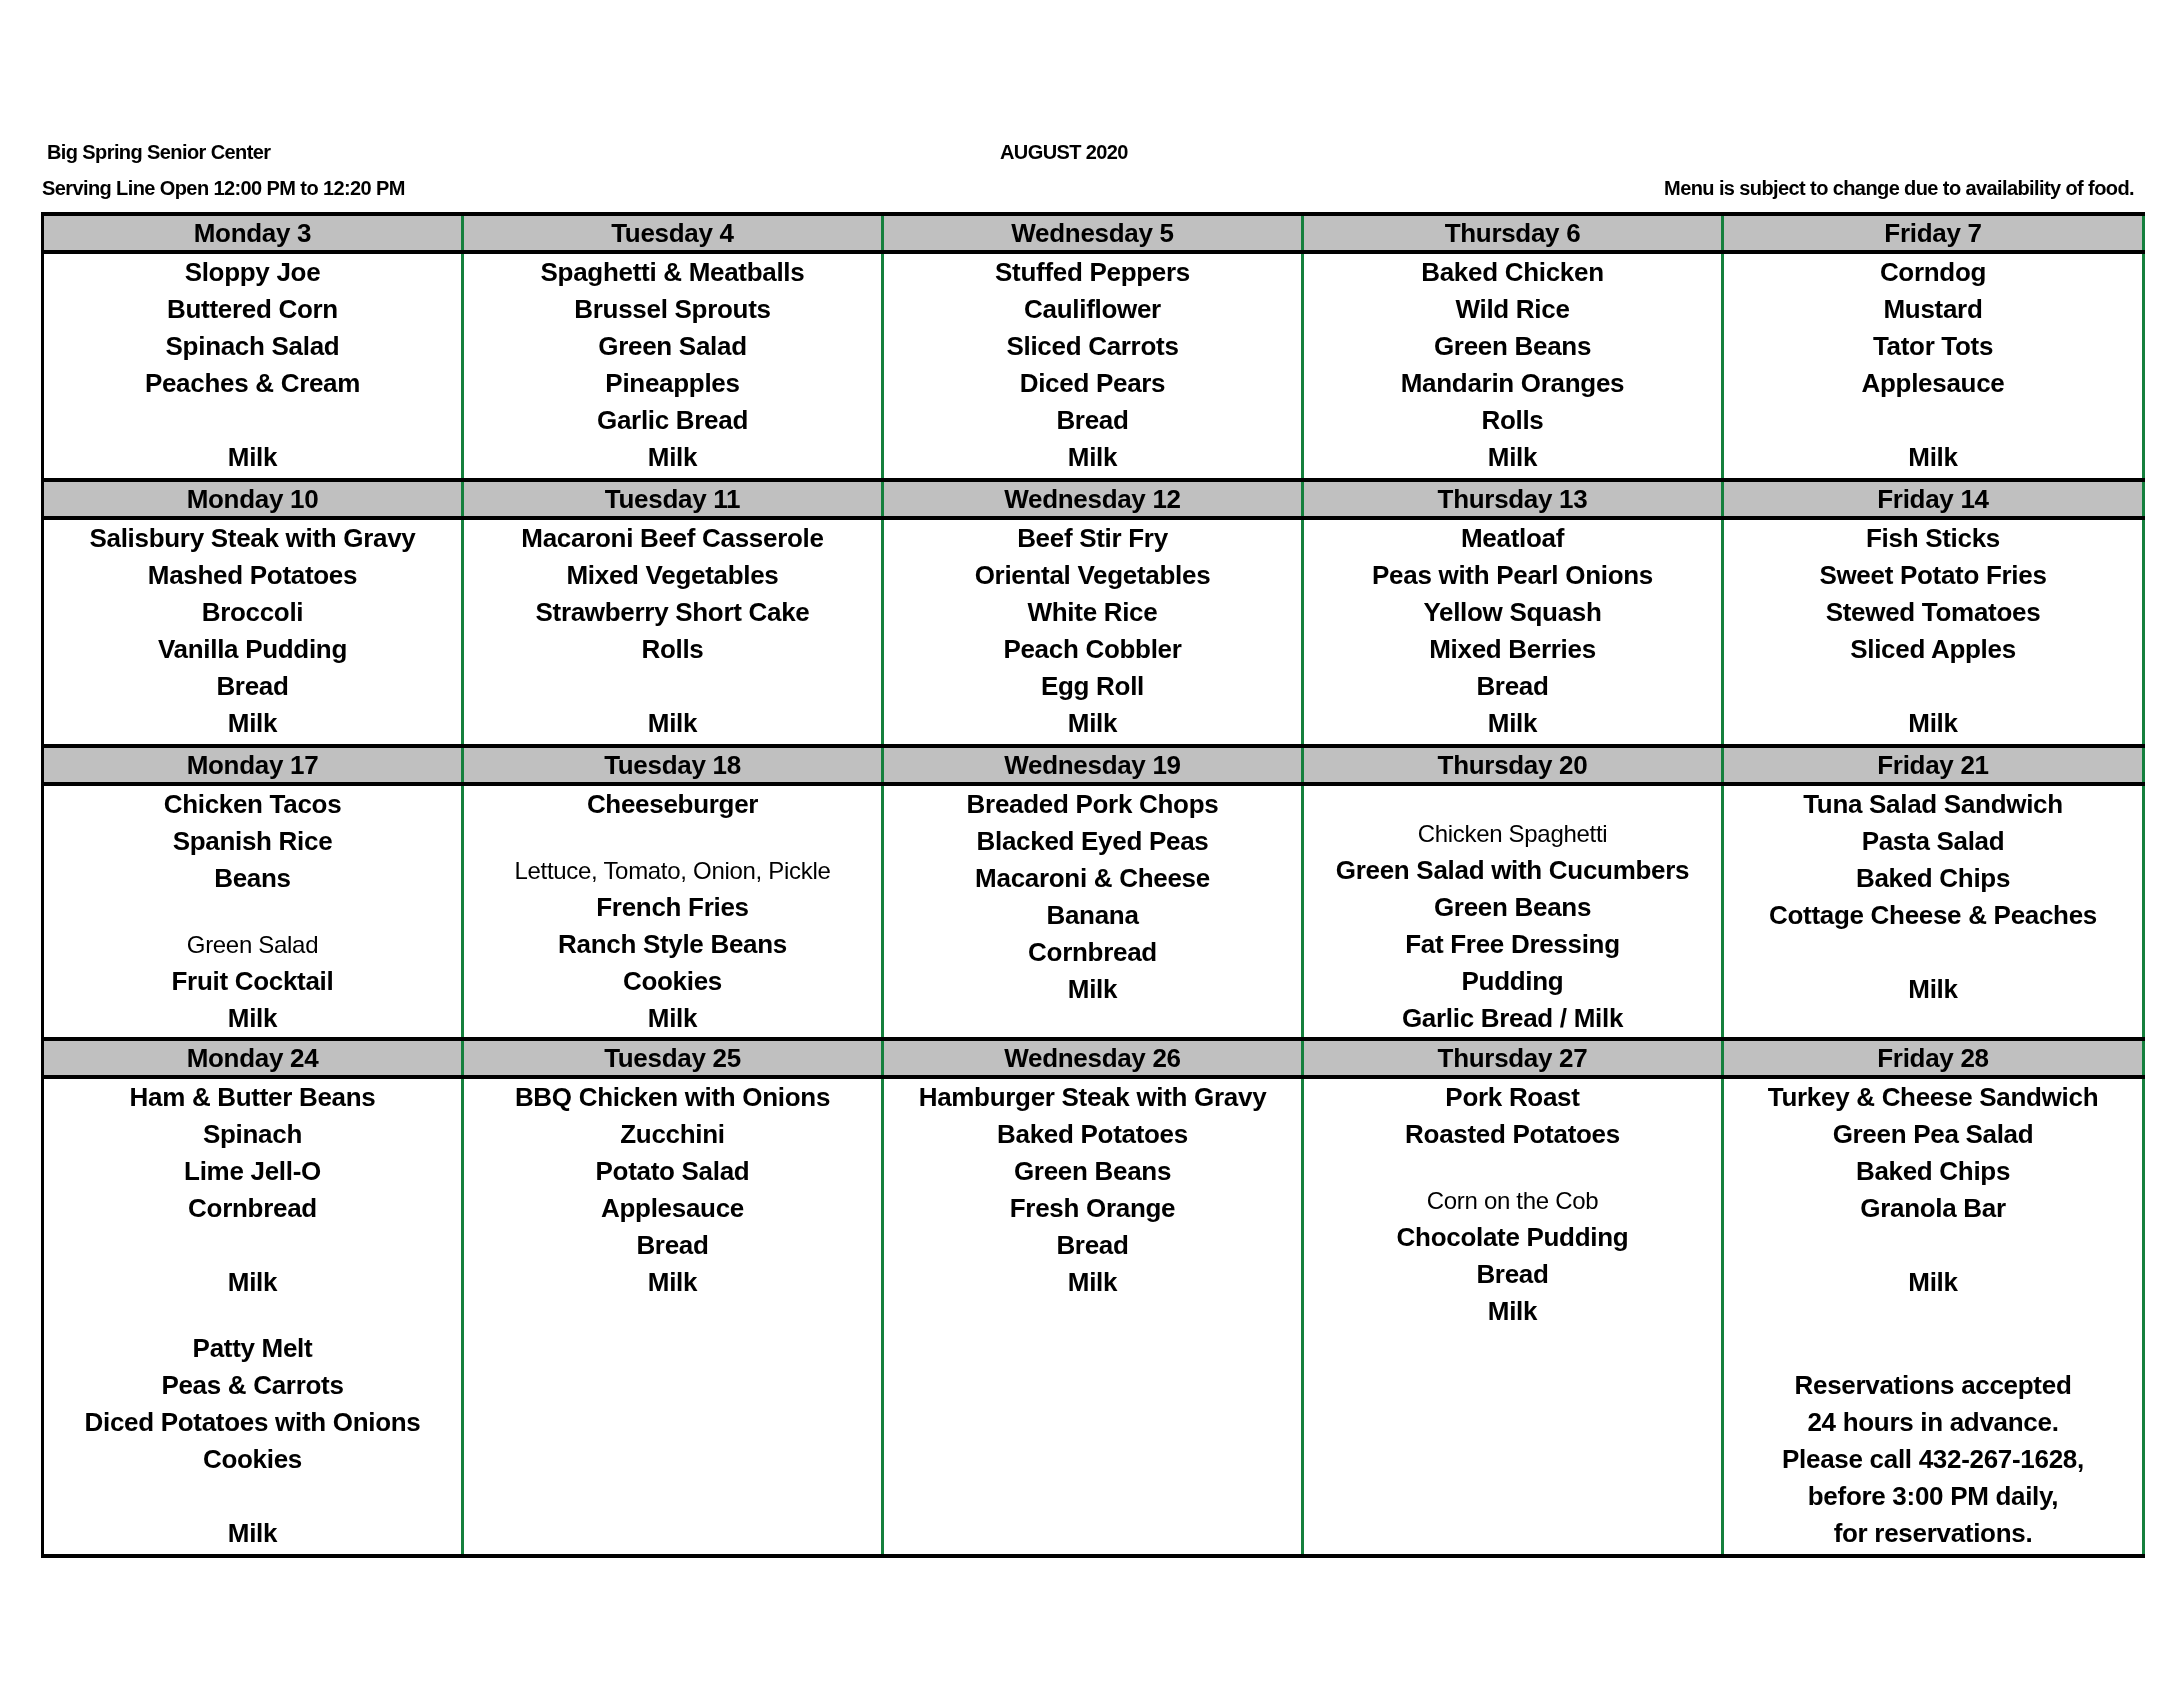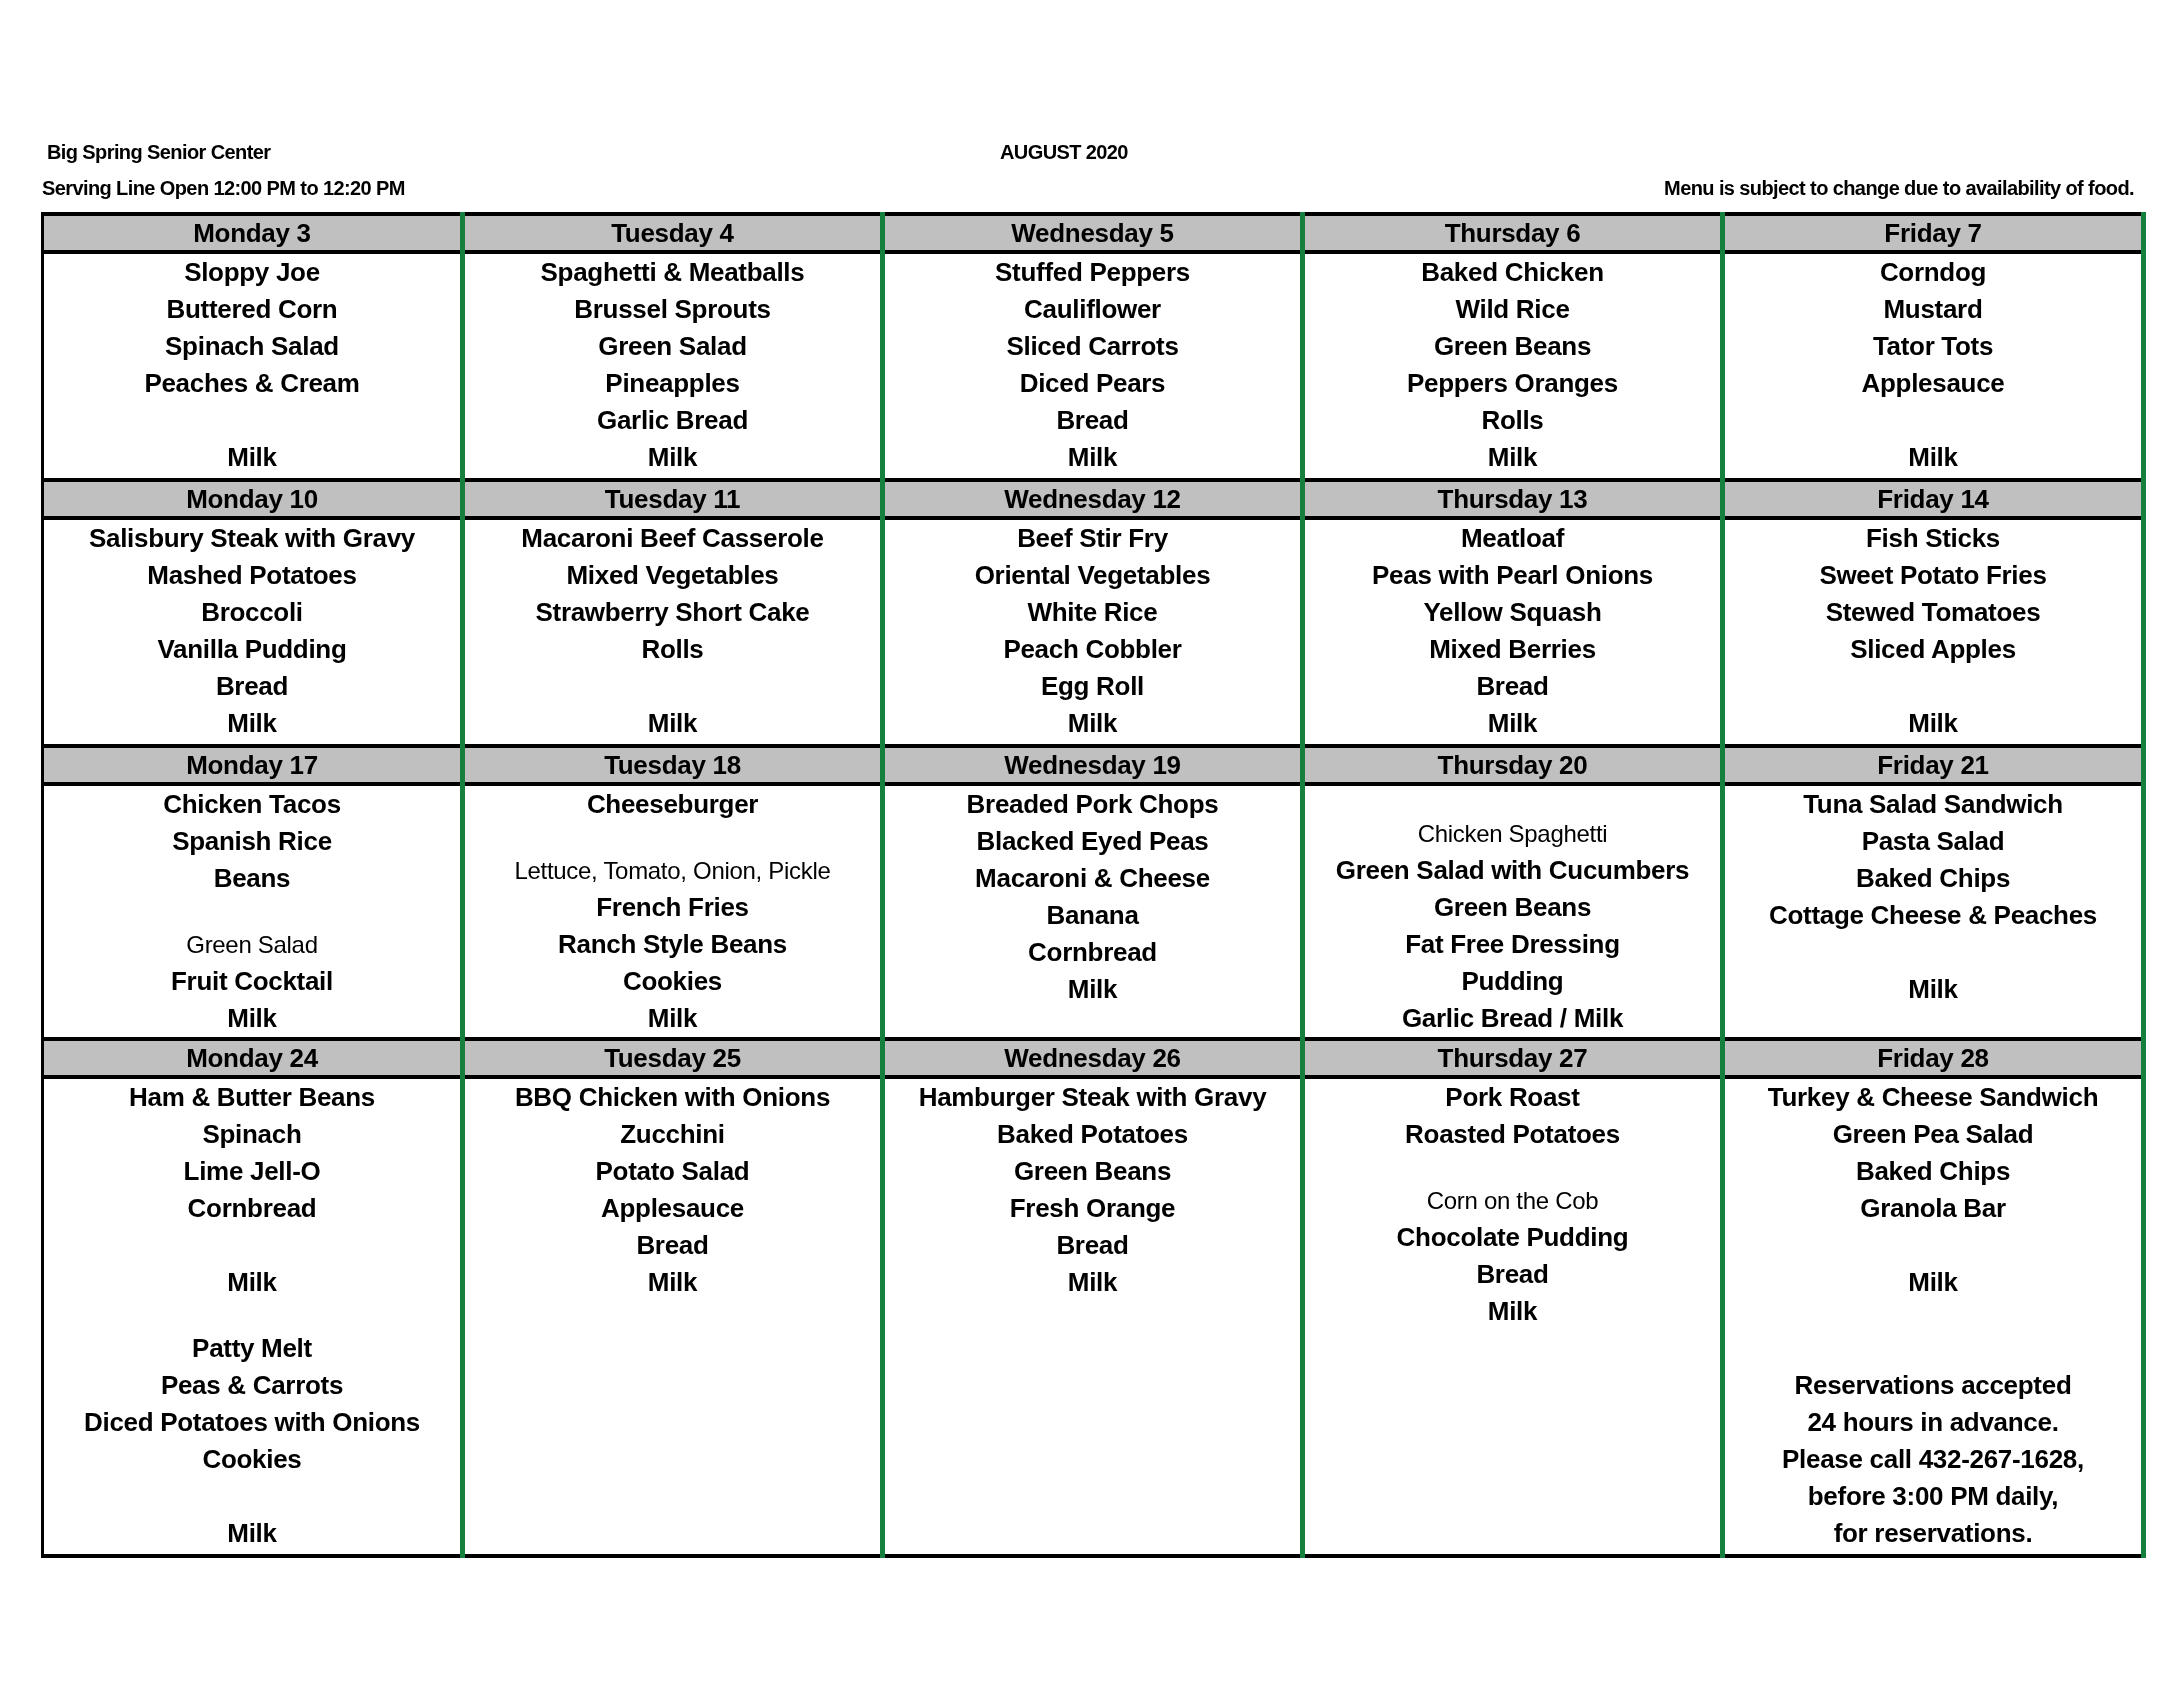--- a/index.html
+++ b/index.html
@@ -6,21 +6,21 @@
   body { width: 2178px; height: 1683px; position: relative; overflow: hidden;
          font-family: "Liberation Sans", "DejaVu Sans", sans-serif; color: #000; }
   .hdr { position: absolute; font-family: "Liberation Sans Narrow", "Liberation Sans", sans-serif;
          font-weight: bold; font-size: 20px; letter-spacing: -0.6px; white-space: nowrap; }
   #org { left: 47px; top: 141px; }
   #month { left: 1000px; top: 141px; }
   #hours { left: 42px; top: 177px; }
   #note { right: 44px; top: 177px; margin-left: 12px; }
   table.menu { position: absolute; left: 41px; top: 212px; width: 2100px;
                border-collapse: collapse; table-layout: fixed; }
-  table.menu td { border-left: 3px solid #000; border-right: 5px solid #15803d;
+  table.menu td { border-left: 3px solid #000; border-right: 3px solid #15803d;
                   text-align: center; vertical-align: top; padding: 0; }
   tr.dayhead td { background: #c0c0c0; height: 34px; border-top: 4px solid #000;
                   border-bottom: 4px solid #000; font-weight: bold; font-size: 26px;
                   line-height: 34px; letter-spacing: -0.3px; }
   tr.body td { height: 224px; }
   .line { height: 37px; line-height: 37px; font-weight: bold; font-size: 26px;
           white-space: nowrap; letter-spacing: -0.3px; }
   .line.light { font-weight: normal; font-size: 24px; margin-top: 29px; }
   tr.last td { border-bottom: 4px solid #000; }
 </style>
@@ -70,21 +70,21 @@
           <div class="line">Cauliflower</div>
           <div class="line">Sliced Carrots</div>
           <div class="line">Diced Pears</div>
           <div class="line">Bread</div>
           <div class="line">Milk</div>
         </td>
         <td>
           <div class="line">Baked Chicken</div>
           <div class="line">Wild Rice</div>
           <div class="line">Green Beans</div>
-          <div class="line">Peppers Oranges</div>
+          <div class="line">Mandarin Oranges</div>
           <div class="line">Rolls</div>
           <div class="line">Milk</div>
         </td>
         <td>
           <div class="line">Corndog</div>
           <div class="line">Mustard</div>
           <div class="line">Tator Tots</div>
           <div class="line">Applesauce</div>
           <div class="line"></div>
           <div class="line">Milk</div>

